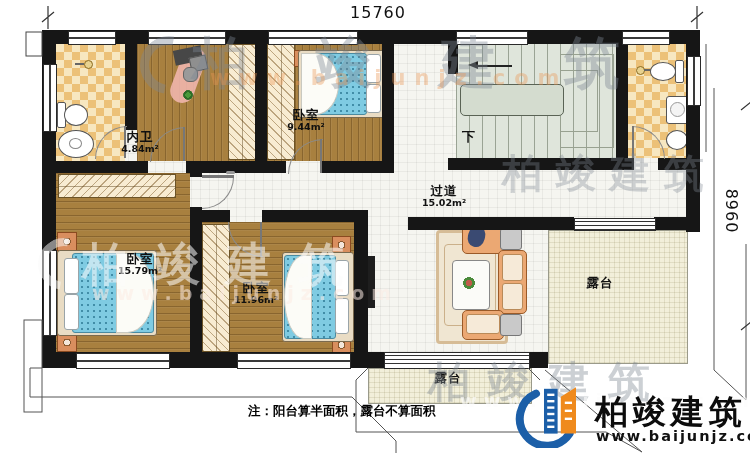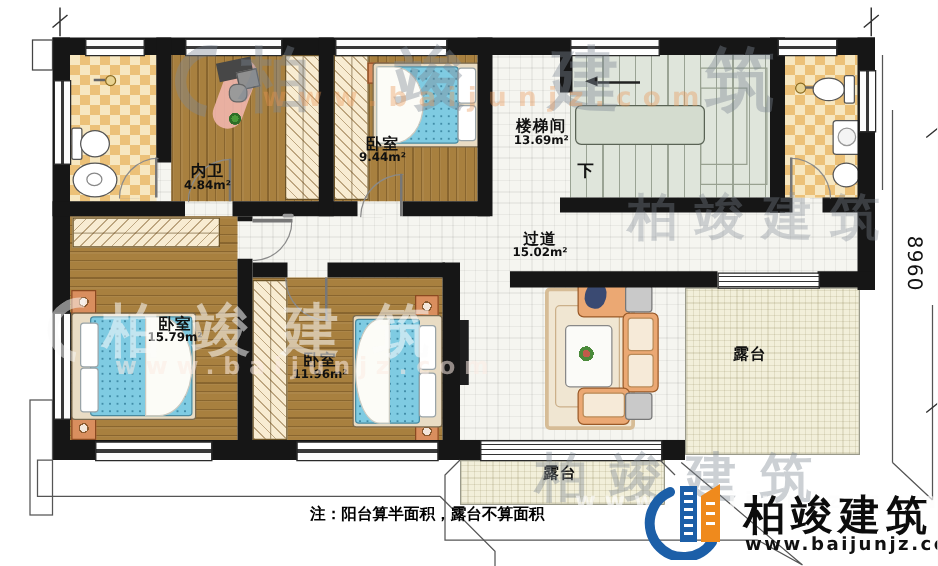--- a/index.html
+++ b/index.html
@@ -207,51 +207,48 @@
     <rect x="26" y="32" width="16" height="24" fill="#fff" stroke="#444" stroke-width="1"></rect>
     <rect x="24" y="320" width="18" height="92" fill="#fff" stroke="#555" stroke-width="1"></rect>
     <path d="M48 6 V29 M42 22 L54 12" stroke="#333" stroke-width="1.2" fill="none"></path>
     <path d="M697 6 V29 M691 22 L703 12" stroke="#333" stroke-width="1.2" fill="none"></path>
     <path d="M706 44 V152 M714 88 V370 M714 370 L746 400 M746 400 V244" stroke="#555" stroke-width="1" fill="none"></path>
     <path d="M741 110 l10 -8 M741 330 l10 -8" stroke="#333" stroke-width="1.2" fill="none"></path>
     <path d="M42 368 H30 V397 H352 M352 397 L396 441 V453" stroke="#555" stroke-width="1" fill="none"></path>
     <path d="M368 368 L356 380 V432 H606 M528 368 L540 380 M606 432 L642 452 M545 370 L642 452" stroke="#555" stroke-width="1" fill="none"></path>
   </svg>
 
-  <div class="rlabel" style="left:124px;top:130px;width:84px">
+  <div class="rlabel" style="left:112px;top:130px;width:56px">
     <div class="rname">内卫</div>
     <div class="rarea">4.84m²</div>
   </div>
   <div class="rlabel" style="left:270px;top:108px;width:72px">
     <div class="rname">卧室</div>
     <div class="rarea">9.44m²</div>
   </div>
-  <div class="rlabel" style="left:398px;top:94px;width:70px">
-    <div class="rname">楼梯间</div>
-    <div class="rarea">13.69m²</div>
-  </div>
-  <div class="rlabel" style="left:400px;top:184px;width:64px">
+  <div class="rlabel" style="left:412px;top:184px;width:64px">
     <div class="rname">过道</div>
     <div class="rarea">15.02m²</div>
   </div>
   <div class="rlabel" style="left:104px;top:252px;width:72px">
     <div class="rname">卧室</div>
     <div class="rarea">15.79m²</div>
   </div>
   <div class="rlabel" style="left:220px;top:281px;width:72px">
     <div class="rname">卧室</div>
     <div class="rarea">11.96m²</div>
   </div>
   <div class="rlabel" style="left:572px;top:276px;width:56px">
     <div class="rname">露台</div>
   </div>
   <div class="rlabel" style="left:420px;top:371px;width:56px">
     <div class="rname">露台</div>
   </div>
 
+  <div class="dimtext" style="left:340px;top:3px;width:76px">15760</div>
   <div class="dimtext" style="left:698px;top:200px;width:64px;height:22px;transform:rotate(90deg)">8960</div>
 
   <div class="ring" style="left:140px;top:36px;width:40px;height:40px;border:9px solid rgba(125,135,150,.4);border-right-color:transparent;border-bottom-color:transparent;transform:rotate(-35deg)"></div>
   <div class="wm" style="left:192px;top:26px;font-size:56px;letter-spacing:68px;color:rgba(125,135,148,.40)">柏竣建筑</div>
   <div class="wm" style="left:210px;top:66px;font-size:21px;letter-spacing:9px;color:rgba(235,150,85,.38);font-weight:700">www.baijunjz.com</div>
   <div class="ring" style="left:38px;top:238px;width:36px;height:36px;border:8px solid rgba(250,250,250,.5);border-right-color:transparent;border-bottom-color:transparent;transform:rotate(-35deg)"></div>
   <div class="wm" style="left:82px;top:234px;font-size:46px;letter-spacing:26px;color:rgba(252,252,252,.55)">柏竣建筑</div>
   <div class="wm" style="left:92px;top:282px;font-size:19px;letter-spacing:7px;color:rgba(252,235,228,.55);font-weight:700">www.baijunjz.com</div>
   <div class="wm" style="left:502px;top:146px;font-size:40px;letter-spacing:14px;color:rgba(128,138,150,.35)">柏竣建筑</div>
   <div class="wm" style="left:428px;top:354px;font-size:42px;letter-spacing:18px;color:rgba(128,138,148,.40)">柏竣建筑</div>

